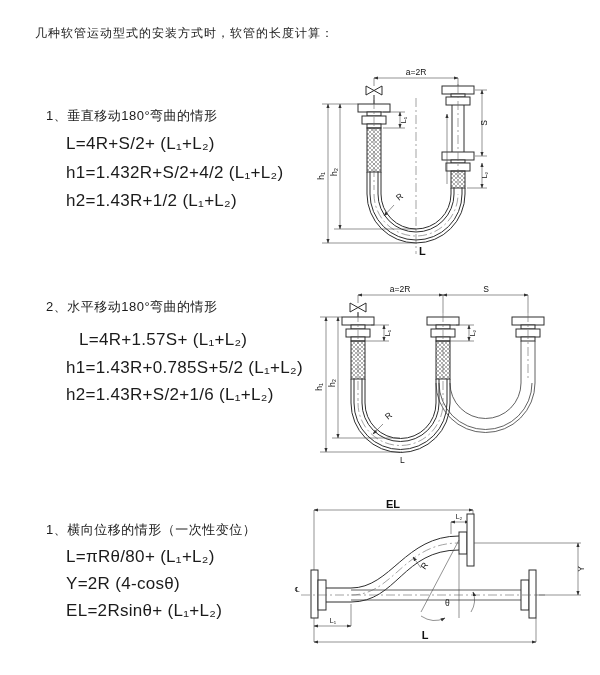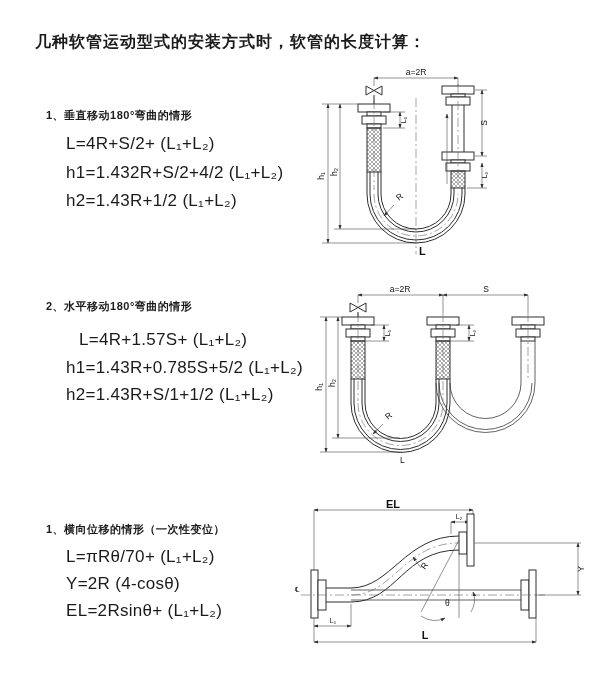--- a/index.html
+++ b/index.html
@@ -1,20 +1,20 @@
 <!DOCTYPE html>
 <html><head>
 <meta charset="utf-8">
 <style>
   html,body{margin:0;padding:0;}
   body{width:600px;height:675px;background:#ffffff;position:relative;overflow:hidden;
        font-family:"Liberation Sans","DejaVu Sans",sans-serif;}
   .t{position:absolute;white-space:nowrap;color:#1b1b1b;line-height:19px;}
-  .title{font-size:16px;font-weight:700;letter-spacing:1px;margin-top:8px;}
-  .head{font-size:11px;font-weight:700;letter-spacing:.5px;}
+  .title{font-size:12px;font-weight:400;letter-spacing:1px;}
+  .head{font-size:13px;font-weight:400;letter-spacing:.5px;}
   .formula{font-size:17px;font-weight:500;letter-spacing:.3px;}
   .diag{position:absolute;}
   .ln{stroke:#2e2e2e;stroke-width:1;fill:none;}
   .ln2{stroke:#3a3a3a;stroke-width:.8;fill:none;}
   .tn{stroke:#4a4a4a;stroke-width:.6;fill:none;}
   .cl{stroke:#666;stroke-width:.6;fill:none;stroke-dasharray:9 3 2 3;}
   .dim{stroke:#4a4a4a;stroke-width:.6;fill:none;marker-start:url(#arr);marker-end:url(#arr);}
   .dima{stroke:#4a4a4a;stroke-width:.6;fill:none;marker-end:url(#arr);}
   .fl{fill:#ffffff;stroke:#2e2e2e;stroke-width:1;}
   .br{fill:url(#braid);stroke:#2e2e2e;stroke-width:1;}
@@ -39,24 +39,24 @@
 <div class="t title" style="left:35px;top:24px">几种软管运动型式的安装方式时，软管的长度计算：</div>
 
 <div class="t head" style="left:46px;top:106px">1、垂直移动180°弯曲的情形</div>
 <div class="t formula" style="left:66px;top:134px">L=4R+S/2+ (L₁+L₂)</div>
 <div class="t formula" style="left:66px;top:163px">h1=1.432R+S/2+4/2 (L₁+L₂)</div>
 <div class="t formula" style="left:66px;top:191px">h2=1.43R+1/2 (L₁+L₂)</div>
 
 <div class="t head" style="left:46px;top:297px">2、水平移动180°弯曲的情形</div>
 <div class="t formula" style="left:79px;top:330px">L=4R+1.57S+ (L₁+L₂)</div>
 <div class="t formula" style="left:66px;top:358px">h1=1.43R+0.785S+5/2 (L₁+L₂)</div>
-<div class="t formula" style="left:66px;top:385px">h2=1.43R+S/1+1/2 (L₁+L₂)</div>
+<div class="t formula" style="left:66px;top:385px">h2=1.43R+S/2+1/6 (L₁+L₂)</div>
 
 <div class="t head" style="left:46px;top:520px">1、横向位移的情形（一次性变位）</div>
-<div class="t formula" style="left:66px;top:547px">L=πRθ/70+ (L₁+L₂)</div>
+<div class="t formula" style="left:66px;top:547px">L=πRθ/80+ (L₁+L₂)</div>
 <div class="t formula" style="left:66px;top:574px">Y=2R (4-cosθ)</div>
 <div class="t formula" style="left:66px;top:601px">EL=2Rsinθ+ (L₁+L₂)</div>
 
 <svg class="diag" style="left:306px;top:64px" width="252" height="196" viewBox="0 0 252 196">
   <g>
     <line class="dim" x1="68" y1="14" x2="152" y2="14"></line>
     <line class="tn" x1="68" y1="14" x2="68" y2="22"></line>
     <line class="tn" x1="152" y1="14" x2="152" y2="22"></line>
     <text class="dl" x="110" y="11" text-anchor="middle">a=2R</text>
   </g>

